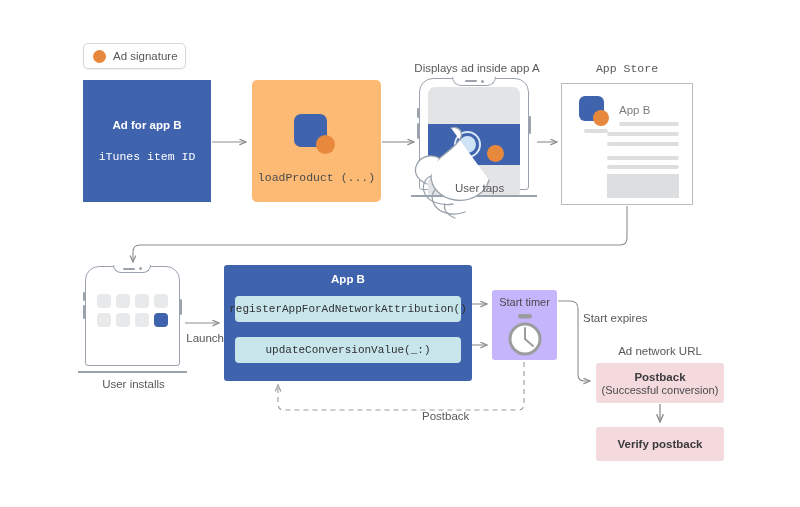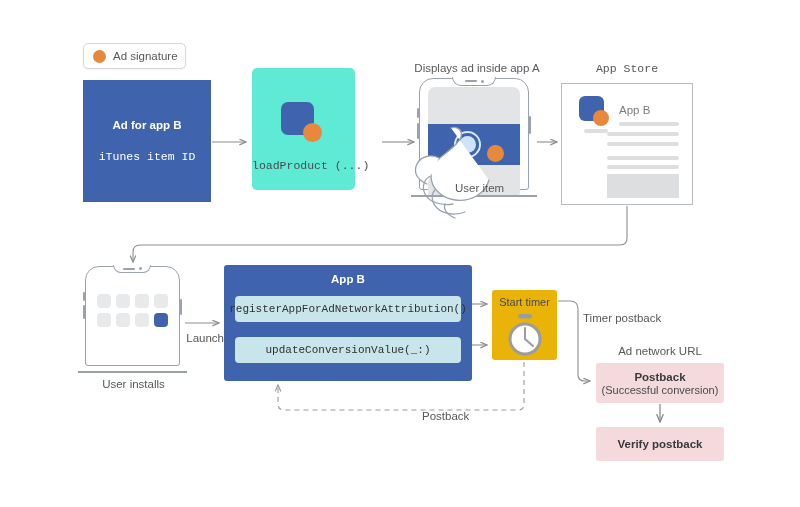--- a/index.html
+++ b/index.html
@@ -81,23 +81,23 @@
   }
   .blue-card .mono {
     color: #fff;
     font-size: 11.5px;
     font-family: "Liberation Mono", monospace;
     white-space: nowrap;
   }
 
   
   .pink-card {
-    left: 252px; top: 68px;
-    width: 103px; height: 122px;
-    background: #5eead4;
+    left: 252px; top: 80px;
+    width: 129px; height: 122px;
+    background: #fdba74;
     border-radius: 5px;
   }
   .pink-card .icon-wrap {
     position: absolute;
     left: 50%; top: 34px;
     transform: translateX(-50%);
     width: 46px; height: 42px;
   }
   .appicon-sq {
     position: absolute;
@@ -300,21 +300,21 @@
     box-sizing: border-box;
     white-space: nowrap;
   }
   .api-pill.one { top: 31px; }
   .api-pill.two { top: 72px; }
 
   
   .timer-box {
     left: 492px; top: 290px;
     width: 65px; height: 70px;
-    background: #eab308;
+    background: #c4b5fd;
     border-radius: 3px;
   }
   .timer-label {
     position: absolute;
     left: 0; right: 0; top: 6px;
     text-align: center;
     font-size: 11px;
     color: #4a4a4c;
     white-space: nowrap;
   }
@@ -438,21 +438,21 @@
     <svg style="position:absolute;left:-18px;top:36px;width:106px;height:106px;" viewBox="0 0 106 106">
       <path d="M50,14 C56,12 62,16 60,23 C58,30 46,38 40,43 C34,48 30,54 30,62
                C30,74 40,84 54,86 C70,88 84,80 88,66" fill="#ffffff" stroke="#9aa3ad" stroke-width="1.3" stroke-linecap="round"></path>
       <path d="M38,44 C30,40 20,42 16,50 C12,58 16,66 26,70" fill="#ffffff" stroke="#9aa3ad" stroke-width="1.3" stroke-linecap="round"></path>
       <path d="M30,62 C24,64 20,72 24,80 C28,88 40,92 52,90" fill="none" stroke="#9aa3ad" stroke-width="1.3" stroke-linecap="round"></path>
       <path d="M34,76 C30,80 30,88 36,94 C42,100 54,102 64,98" fill="none" stroke="#9aa3ad" stroke-width="1.3" stroke-linecap="round"></path>
       <path d="M44,90 C42,95 46,101 54,104" fill="none" stroke="#9aa3ad" stroke-width="1.3" stroke-linecap="round"></path>
     </svg>
   </div>
 
-  <div class="abs caption cap-usertaps">User item</div>
+  <div class="abs caption cap-usertaps">User taps</div>
 
   <div class="abs caption cap-appstore">App Store</div>
 
   <div class="abs store-card">
     <div class="store-icon">
       <span class="sq"></span>
       <span class="dot"></span>
     </div>
     <div class="store-appname">App B</div>
     <div class="gline" style="left:22px;top:45px;width:24px;height:4px;"></div>
@@ -498,21 +498,21 @@
   <div class="abs timer-box">
     <div class="timer-label">Start timer</div>
     <svg class="stopwatch" viewBox="0 0 40 44">
       <rect x="13" y="0" width="14" height="4.5" rx="2.2" fill="#9b9c9e"></rect>
       <circle cx="20" cy="25" r="15" fill="#ffffff" stroke="#9b9c9e" stroke-width="3"></circle>
       <line x1="20" y1="25" x2="20" y2="14" stroke="#9b9c9e" stroke-width="2" stroke-linecap="round"></line>
       <line x1="20" y1="25" x2="28" y2="32" stroke="#9b9c9e" stroke-width="2" stroke-linecap="round"></line>
     </svg>
   </div>
 
-  <div class="abs caption cap-timerexp">Timer postback</div>
+  <div class="abs caption cap-timerexp">Start expires</div>
   <div class="abs caption cap-optional">Postback</div>
 
   <div class="abs caption cap-adnetworkurl">Ad network URL</div>
 
   <div class="abs pb-box pb-verify">
     <div class="pb-strong">Verify postback</div>
   </div>
 
   <div class="abs pb-box pb-postback">
     <div class="pb-strong">Postback</div>

